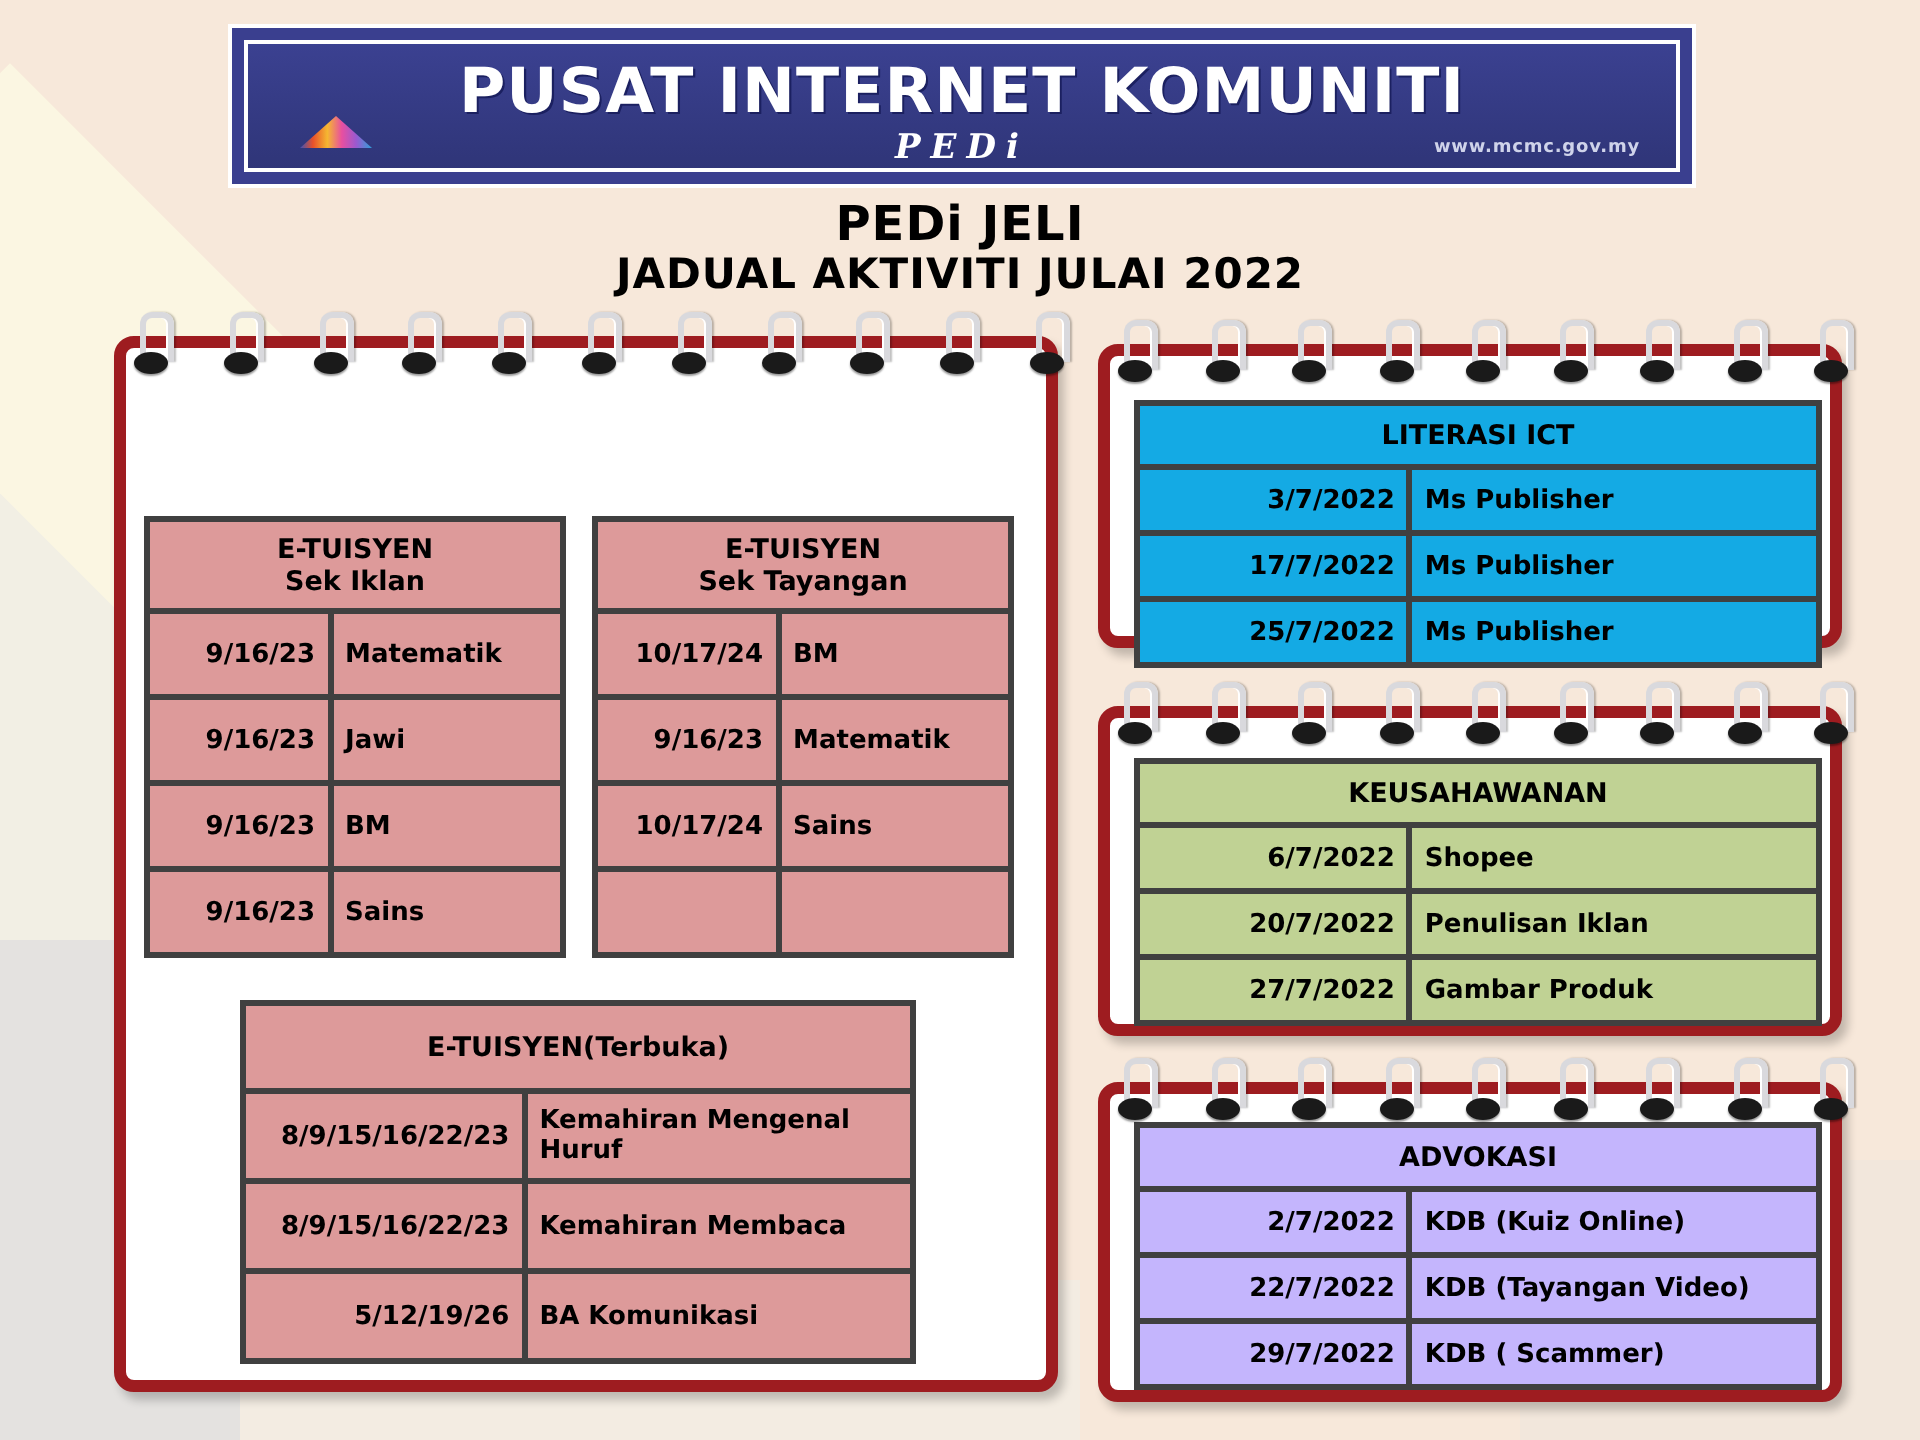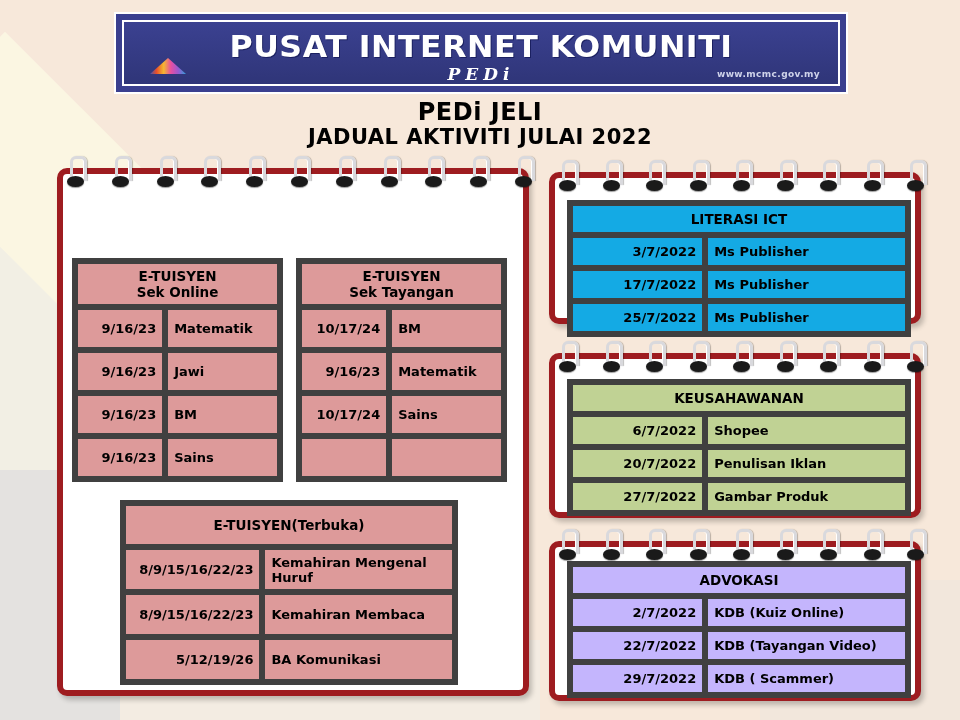--- a/index.html
+++ b/index.html
@@ -124,21 +124,21 @@
     box-shadow: 0 1px 1px rgba(0,0,0,0.4);
   }
 
   
   table.sched {
     border-collapse:collapse;
     table-layout:fixed;
     font-family:"DejaVu Sans", sans-serif;
   }
   table.sched td, table.sched th {
-    border:6px solid #404040;
+    border:3px solid #404040;
     font-weight:bold;
     font-size:13px;
     color:#000;
     padding:4px 6px;
     vertical-align:middle;
     box-sizing:border-box;
   }
   table.sched th {
     text-align:center;
     font-size:13.5px;
@@ -269,21 +269,21 @@
 
   <table class="sched pal-pink" id="tbl-rendah">
     <colgroup>
         <col style="width:44%">
         <col style="width:56%">
       </colgroup>
     <thead>
       <tr>
         <th colspan="2">
           <span>E-TUISYEN</span><br>
-          <span>Sek Online</span>
+          <span>Sek Iklan</span>
         </th>
       </tr>
     </thead>
     <tbody>
       <tr>
         <td class="date">9/16/23</td>
         <td class="act">Matematik</td>
       </tr>
       <tr>
         <td class="date">9/16/23</td>

